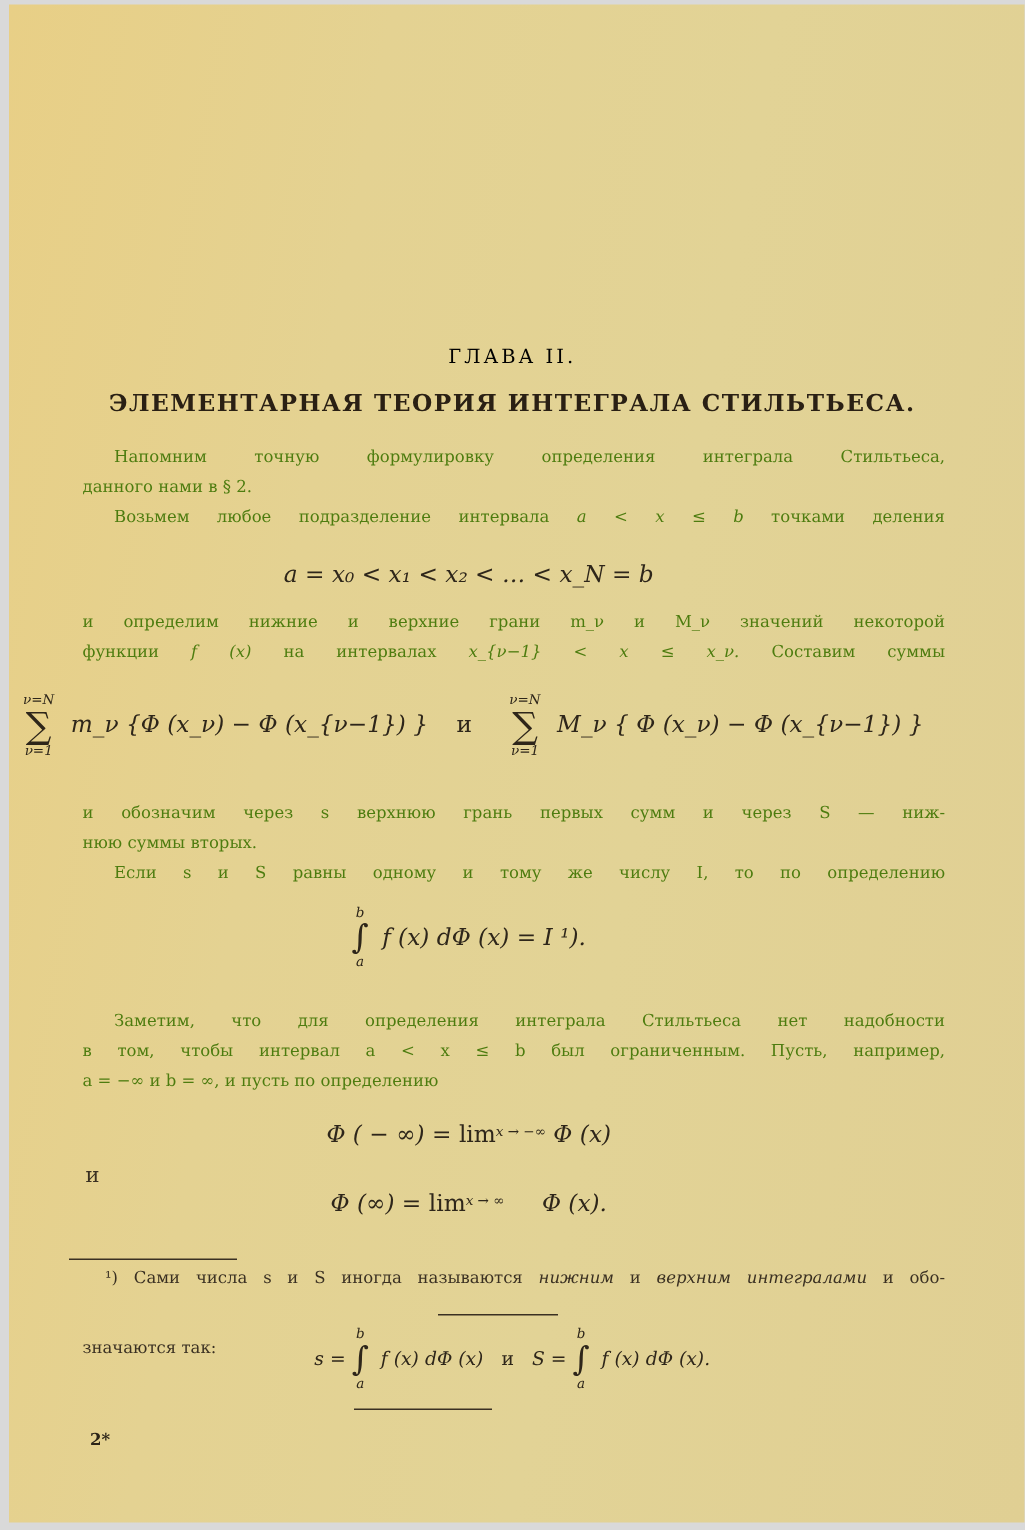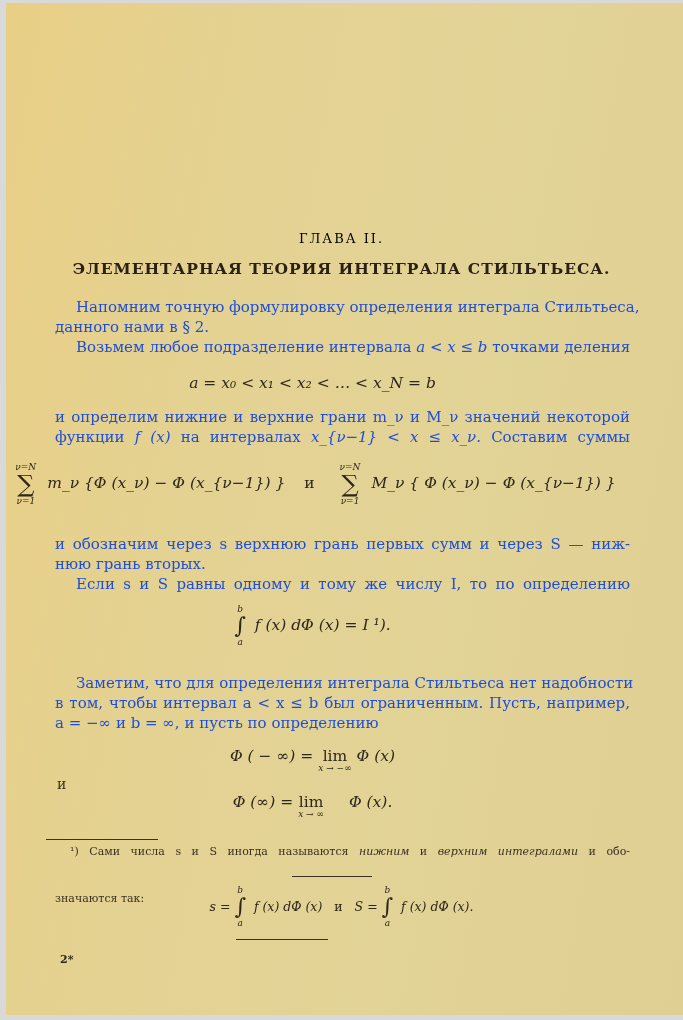--- a/index.html
+++ b/index.html
@@ -9,32 +9,32 @@
     font-family: "DejaVu Serif", serif;
     color: #2b2418;
   }
   .page {
     position: absolute; left: 6px; top: 3px; width: 677px; height: 1012px;
     background: linear-gradient(100deg, #e8cf86 0%, #e4d292 30%, #e2d396 60%, #e0cf93 100%);
   }
   .abs { position: absolute; white-space: nowrap; }
   .chap { left: 0; width: 683px; text-align: center; top: 231px; font-size: 13px; letter-spacing: 2px; color: #000000; }
   .title { left: 0; width: 683px; text-align: center; top: 259px; font-size: 15.5px; font-weight: bold; letter-spacing: 1px; color: #2a2014; }
-  .line { position: absolute; left: 55px; width: 575px; font-size: 15px; text-align: justify; text-align-last: justify; white-space: nowrap; color: #1d4ed8;}
+  .line { position: absolute; left: 55px; width: 575px; font-size: 11px; text-align: justify; text-align-last: justify; white-space: nowrap; color: #4d7c0f;}
   .line.nl { text-align-last: left; }
   .ind { left: 76px; width: 554px; }
   i, .it { font-style: italic; font-family: "DejaVu Serif", serif; }
   .formula { left: 0; width: 625px; text-align: center; font-size: 15.5px; font-style: italic; color: #2e261a; }
   .sum { display: inline-flex; flex-direction: column; align-items: center; vertical-align: middle; margin: 0 6px; text-align: center; }
   .sum .lim { font-size: 9px; font-style: italic; line-height: 10px; }
   .sum .sig { font-size: 24px; line-height: 24px; font-style: normal; }
   .int { display: inline-flex; flex-direction: column; align-items: center; vertical-align: middle; margin-right: 4px; }
   .int .lim { font-size: 9px; font-style: italic; line-height: 11px; }
   .int .sig { font-size: 22px; line-height: 22px; font-style: normal; }
-  .limop { display: inline-flex; flex-direction: column; align-items: center; vertical-align: top; }
+  .limop { display: inline-flex; flex-direction: row; align-items: center; vertical-align: top; }
   .limop .under { font-size: 9px; font-style: italic; line-height: 10px; margin-top: -2px; }
   .foot { font-size: 11px; color: #3a3022; }
   .rule { position: absolute; height: 1px; background: #3a3022; }
   .pagenum { left: 60px; top: 953px; font-size: 11px; font-weight: bold; }
 </style>
 </head>
 <body>
 
 <div class="page"></div>
 
@@ -71,21 +71,21 @@
   <span style="font-style:normal;margin:0 14px">и</span>
   <span class="sum">
     <span class="lim">ν=N</span>
     <span class="sig">∑</span>
     <span class="lim">ν=1</span>
   </span>
   <span>M_ν { Φ (x_ν) − Φ (x_{ν−1}) }</span>
 </div>
 
 <div class="line" style="top:535px">и обозначим через s верхнюю грань первых сумм и через S — ниж-</div>
-<div class="line nl" style="top:555px">нюю грань вторых.</div>
+<div class="line nl" style="top:555px">нюю суммы вторых.</div>
 
 <div class="line ind" style="top:575px">Если s и S равны одному и тому же числу I, то по определению</div>
 
 <div class="abs formula" style="top:604px">
   <span class="int">
     <span class="lim">b</span>
     <span class="sig">∫</span>
     <span class="lim">a</span>
   </span>
   <span>f (x) dΦ (x) = I ¹).</span>

